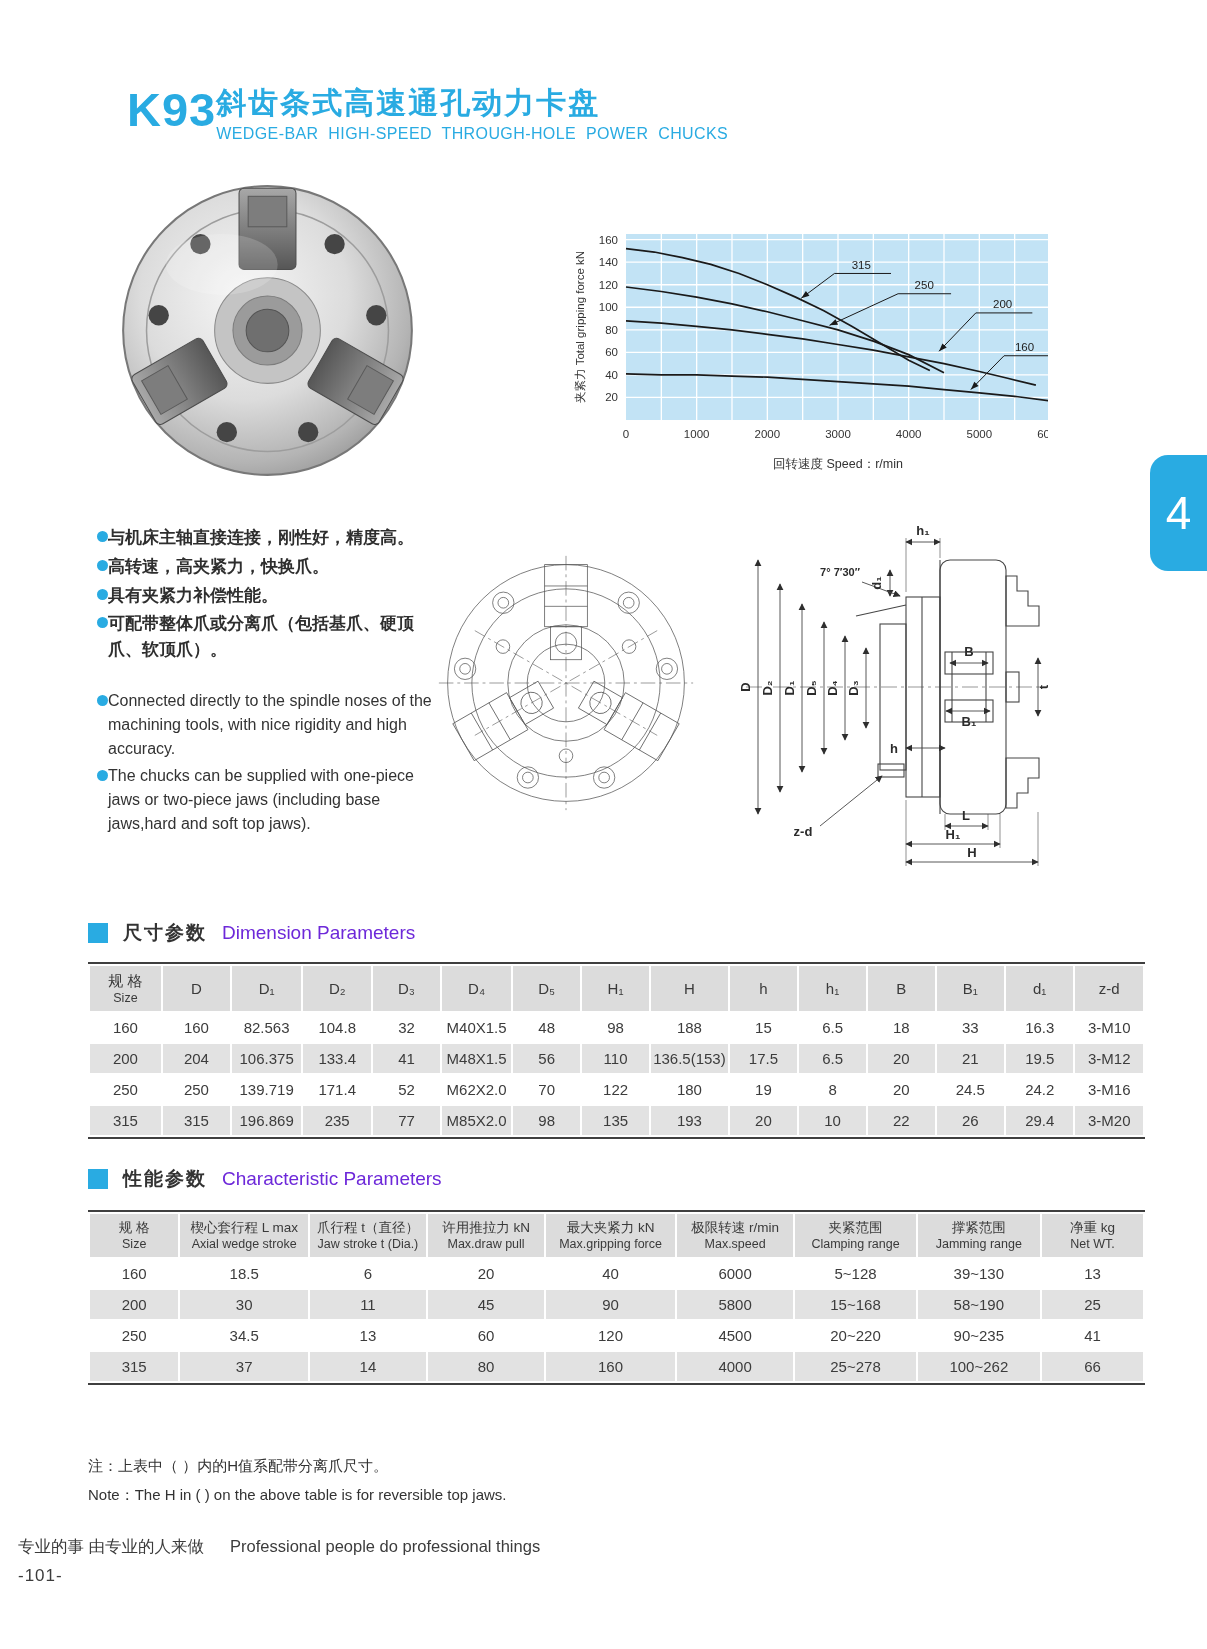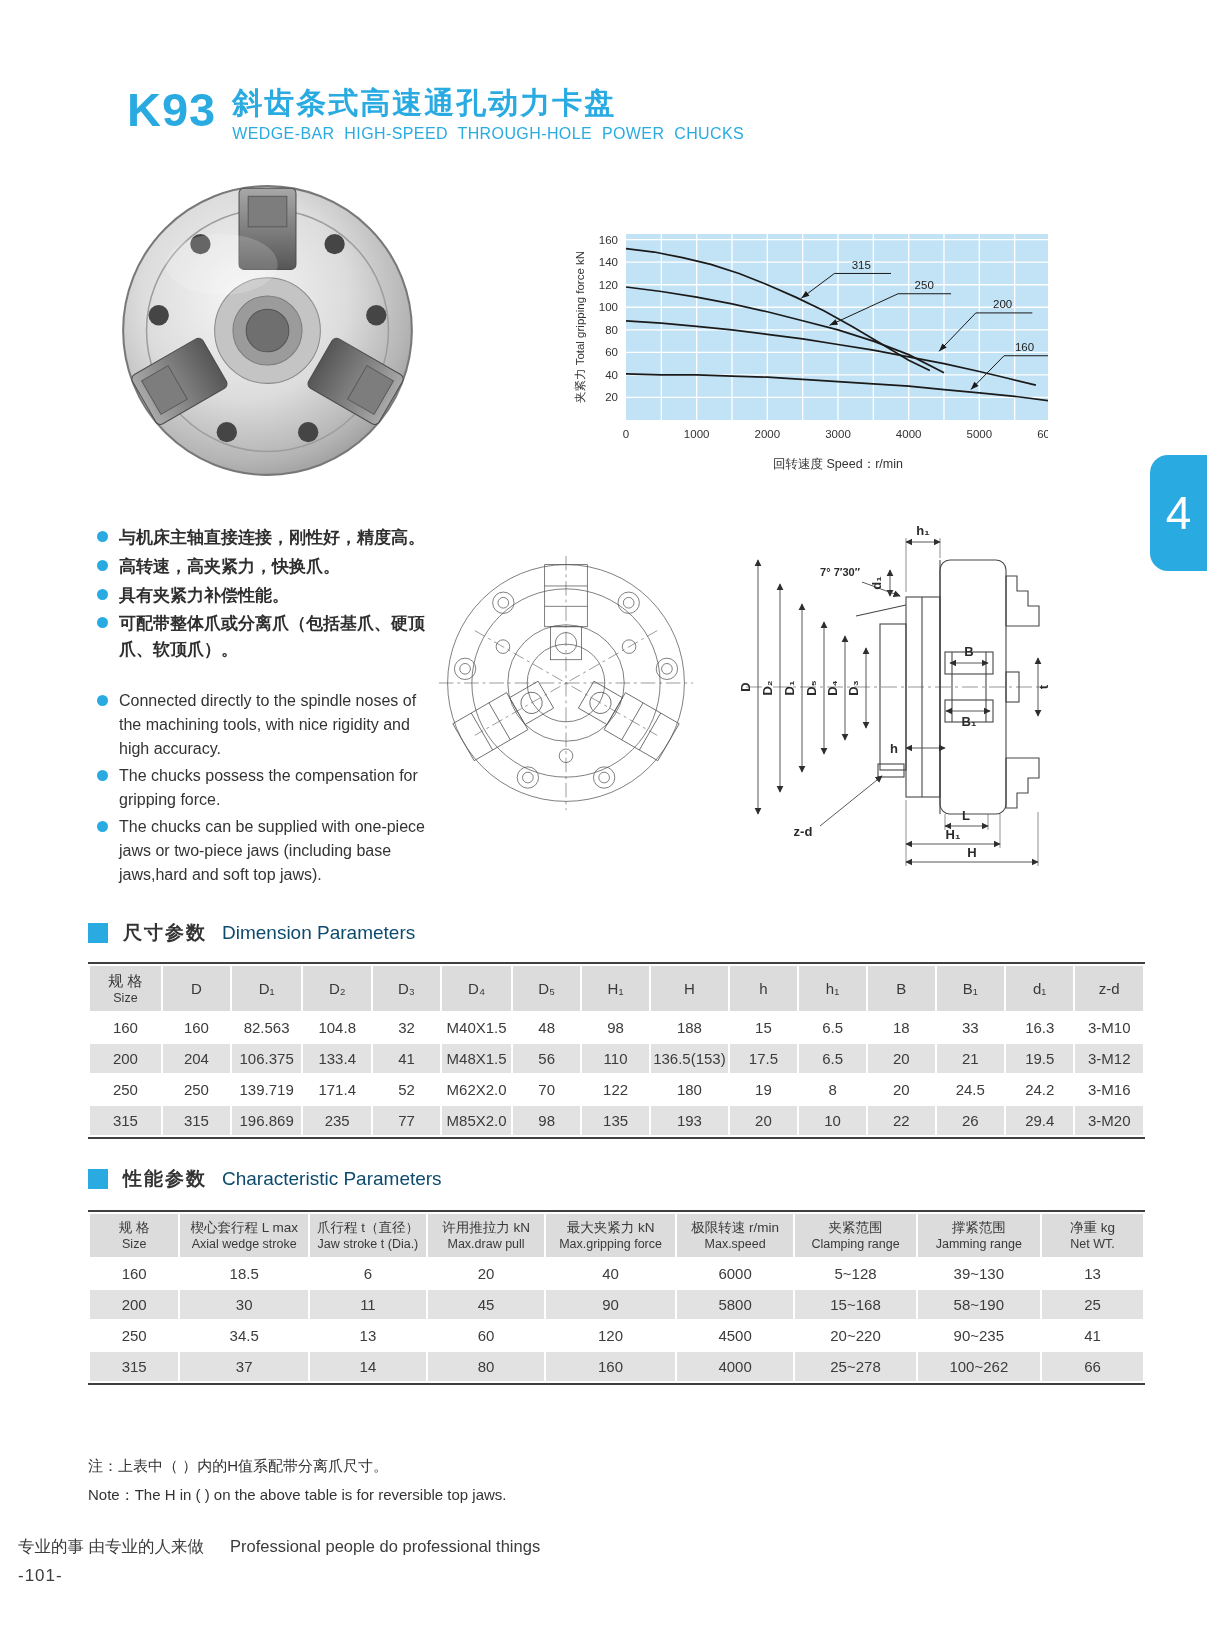--- a/index.html
+++ b/index.html
@@ -1,34 +1,34 @@
 <!DOCTYPE html>
 <html style="--accent: #29abe2;"><head>
 <meta charset="utf-8">
 <style>
   :root{ --accent:#29abe2; }
   html,body{margin:0;padding:0;background:#9a9a9a;}
   .page{position:relative;width:1207px;height:1649px;margin:0 auto;background:#ffffff;overflow:hidden;
         font-family:"Liberation Sans","DejaVu Sans",sans-serif;color:#3a3a3a;}
 
   
-  .brand{position:absolute;left:127px;top:86px;display:flex;gap:16px;align-items:flex-start;}
+  .brand{position:absolute;left:127px;top:86px;display:flex;gap:0;align-items:flex-start;}
   .brand .model{font-size:47px;font-weight:bold;color:var(--accent);line-height:1;letter-spacing:1px;}
   .brand .titles .cn{font-size:30px;font-weight:bold;color:var(--accent);letter-spacing:2px;line-height:1.1;}
   .brand .titles .en{font-size:16px;color:var(--accent);letter-spacing:.4px;word-spacing:5px;margin-top:6px;}
 
   
   .side-tab{position:absolute;top:455px;right:0;width:57px;height:116px;background:var(--accent);
             border-radius:18px 0 0 18px;color:#fff;font-size:46px;display:flex;align-items:center;justify-content:center;}
 
   
   .features{position:absolute;left:97px;top:522px;width:340px;}
   .features ul{list-style:none;margin:0;padding:0;}
   .features ul.en{margin-top:26px;}
-  .feature-item{display:flex;gap:11px;margin:3px 0;}
+  .feature-item{display:flex;margin:3px 0;}
   .feature-item .dot{width:11px;height:11px;border-radius:50%;background:var(--accent);flex:none;margin-top:6px;}
   ul.cn .ftext{font-size:17px;font-weight:600;color:#2e2e2e;line-height:1.52;}
   ul.en .ftext{font-size:16px;color:#333;line-height:1.5;}
 
   
   .chart-wrap{position:absolute;left:570px;top:226px;}
 
   
   .drawing{position:absolute;}
   .dl{stroke:#464646;stroke-width:1.1;fill:none;}
@@ -36,21 +36,21 @@
   .cl{stroke:#6b6b6b;stroke-width:.7;}
   .dim{stroke:#464646;stroke-width:.9;}
   .ext{stroke:#464646;stroke-width:.6;}
   .dim-label{font-size:13px;font-weight:bold;fill:#2b2b2b;font-family:"Liberation Sans","DejaVu Sans",sans-serif;}
   .angle-label{font-size:11px;font-weight:bold;fill:#2b2b2b;}
 
   
   .section-header{position:absolute;display:flex;align-items:center;gap:15px;}
   .section-header .sq{width:20px;height:20px;background:var(--accent);}
   .section-header .sec-cn{font-size:19px;font-weight:bold;color:#333;letter-spacing:2px;}
-  .section-header .sec-en{font-size:19px;color:#0c4a6e;}
+  .section-header .sec-en{font-size:19px;color:#6d28d9;}
 
   
   .table-wrap{position:absolute;border-top:2px solid #3f3f3f;border-bottom:2px solid #3f3f3f;}
   table.ptable{border-collapse:separate;border-spacing:2px;background:#fff;table-layout:fixed;}
   table.ptable th{background:#dcdcdc;font-weight:normal;text-align:center;padding:5px 2px;vertical-align:middle;margin-top:40px;}
   table.ptable td{text-align:center;padding:6px 2px;font-size:15px;color:#3c3c3c;}
   table.ptable tbody tr:nth-child(even) td{background:#e2e2e2;}
   table.ptable tbody tr:nth-child(odd) td{background:#ffffff;}
   .h-cn{font-size:15px;color:#3a3a3a;line-height:1.3;}
   .h-en{font-size:12.5px;color:#3a3a3a;line-height:1.25;}
@@ -197,24 +197,20 @@
         </li>
         <li class="feature-item">
           <span class="dot"></span>
           <span class="ftext">可配带整体爪或分离爪（包括基爪、硬顶爪、软顶爪）。</span>
         </li>
       </ul>
     <ul class="en" id="features-en">
         <li class="feature-item">
           <span class="dot"></span>
           <span class="ftext">Connected directly to the spindle noses of the machining tools, with nice rigidity and high accuracy.</span>
-        </li>
-        <li class="feature-item">
-          <span class="dot"></span>
-          <span class="ftext">The chucks possess the compensation for gripping force.</span>
         </li>
         <li class="feature-item">
           <span class="dot"></span>
           <span class="ftext">The chucks can be supplied with one-piece jaws or two-piece jaws (including base jaws,hard and soft top jaws).</span>
         </li>
       </ul>
   </div>
 
   <svg class="drawing" style="left:435px;top:552px;width:262px;height:262px" viewBox="0 0 270 270">
     <g class="cl">

